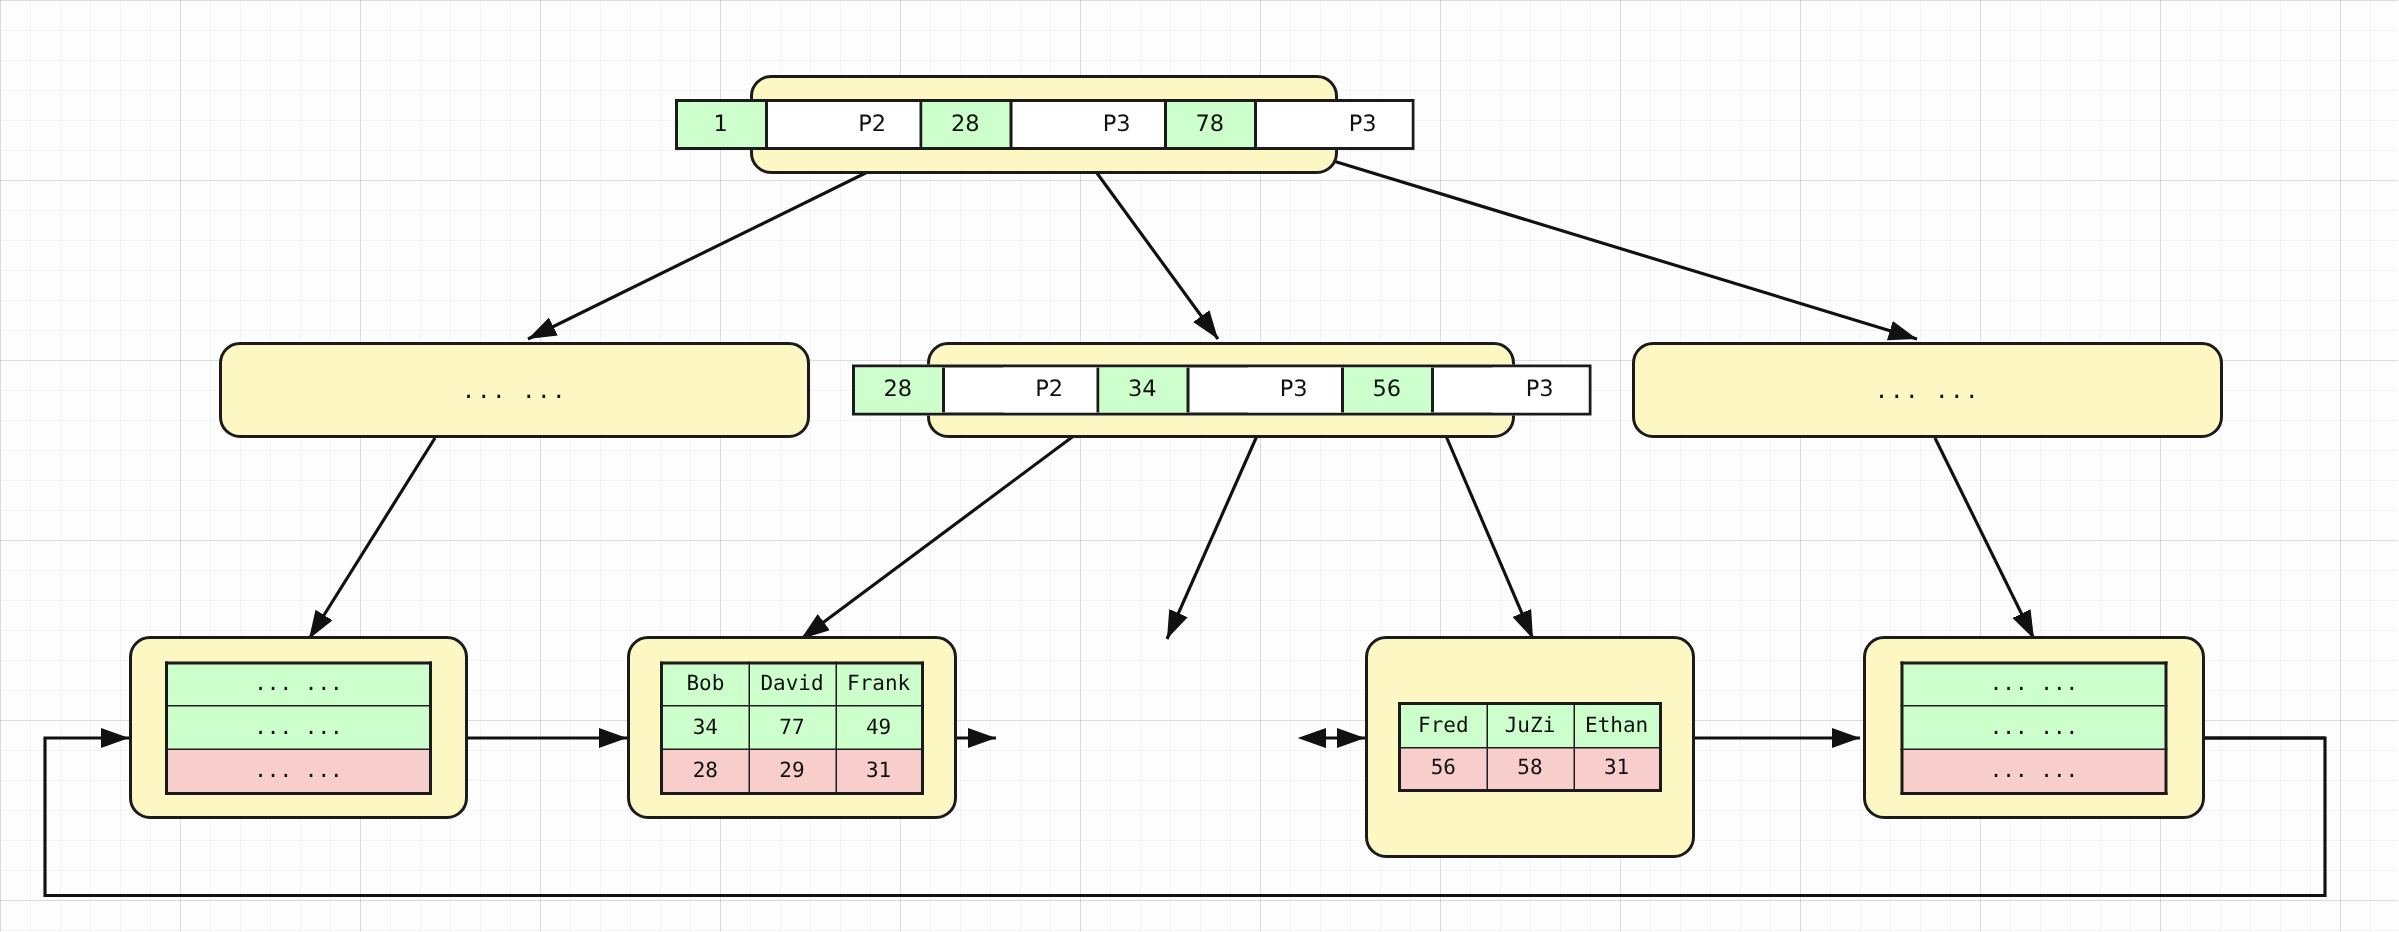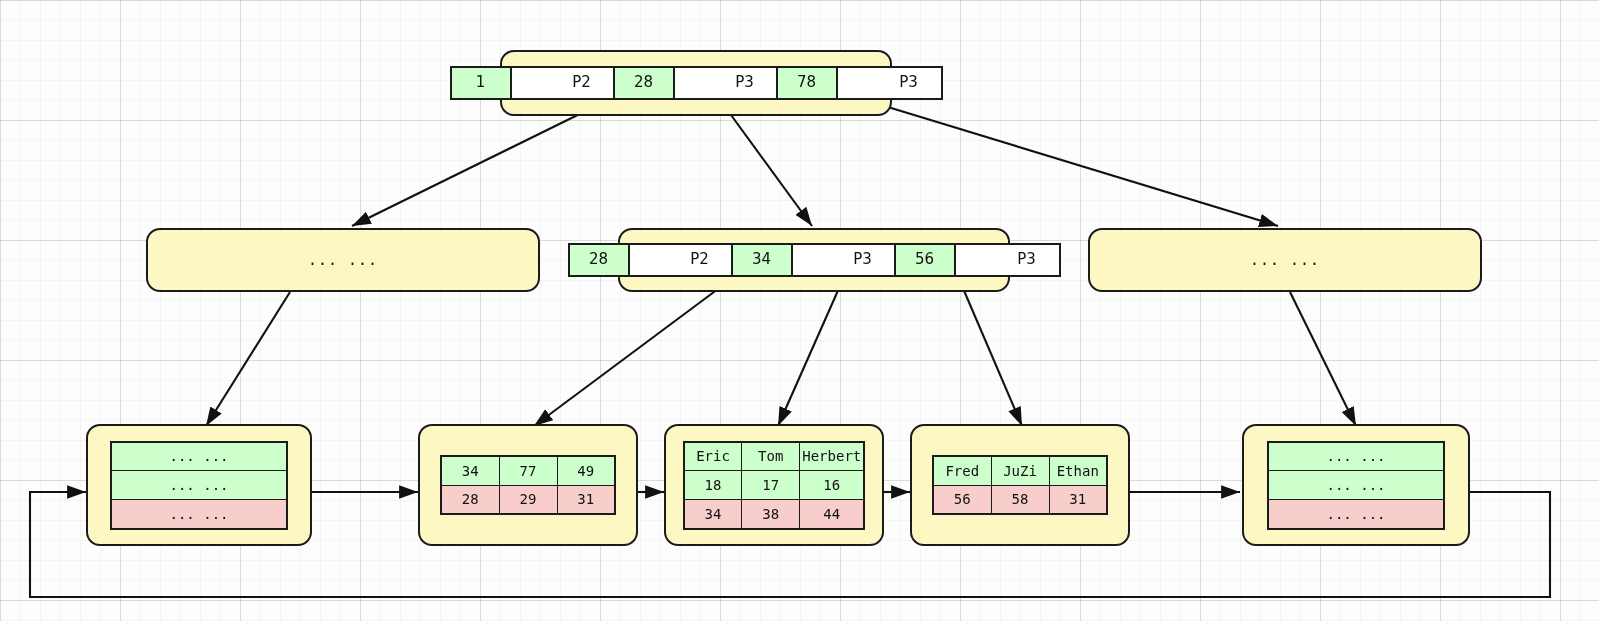--- a/index.html
+++ b/index.html
@@ -213,57 +213,41 @@
       <tr class="r-id">
         <td class="wide">... ...</td>
       </tr>
     </tbody>
       </table>
   </div>
 
   <div class="node" style="left:418px; top:424px; width:220px; height:122px;">
     <table class="leaf-table">
       <tbody>
+          <tr class="r-name">
+        <td class="w3">Bob</td>
+        <td class="w3">David</td>
+        <td class="w3">Frank</td>
+      </tr>
       <tr class="r-val">
         <td class="w3">34</td>
         <td class="w3">77</td>
         <td class="w3">49</td>
       </tr>
       <tr class="r-id">
         <td class="w3">28</td>
         <td class="w3">29</td>
         <td class="w3">31</td>
       </tr>
     </tbody>
       </table>
   </div>
 
-  <div class="node" style="left:664px; top:424px; width:220px; height:122px;">
-    <table class="leaf-table">
-      <tbody>
-          <tr class="r-name">
-        <td class="w3">Eric</td>
-        <td class="w3">Tom</td>
-        <td class="w3">Herbert</td>
-      </tr>
-      <tr class="r-val">
-        <td class="w3">18</td>
-        <td class="w3">17</td>
-        <td class="w3">16</td>
-      </tr>
-      <tr class="r-id">
-        <td class="w3">34</td>
-        <td class="w3">38</td>
-        <td class="w3">44</td>
-      </tr>
-    </tbody>
-      </table>
-  </div>
-
-  <div class="node" style="left:910px; top:424px; width:220px; height:122px;">
+
+  <div class="node" style="left:910px; top:424px; width:220px; height:148px;">
     <table class="leaf-table">
       <tbody>
           <tr class="r-name">
         <td class="w3">Fred</td>
         <td class="w3">JuZi</td>
         <td class="w3">Ethan</td>
       </tr>
       <tr class="r-id">
         <td class="w3">56</td>
         <td class="w3">58</td>

